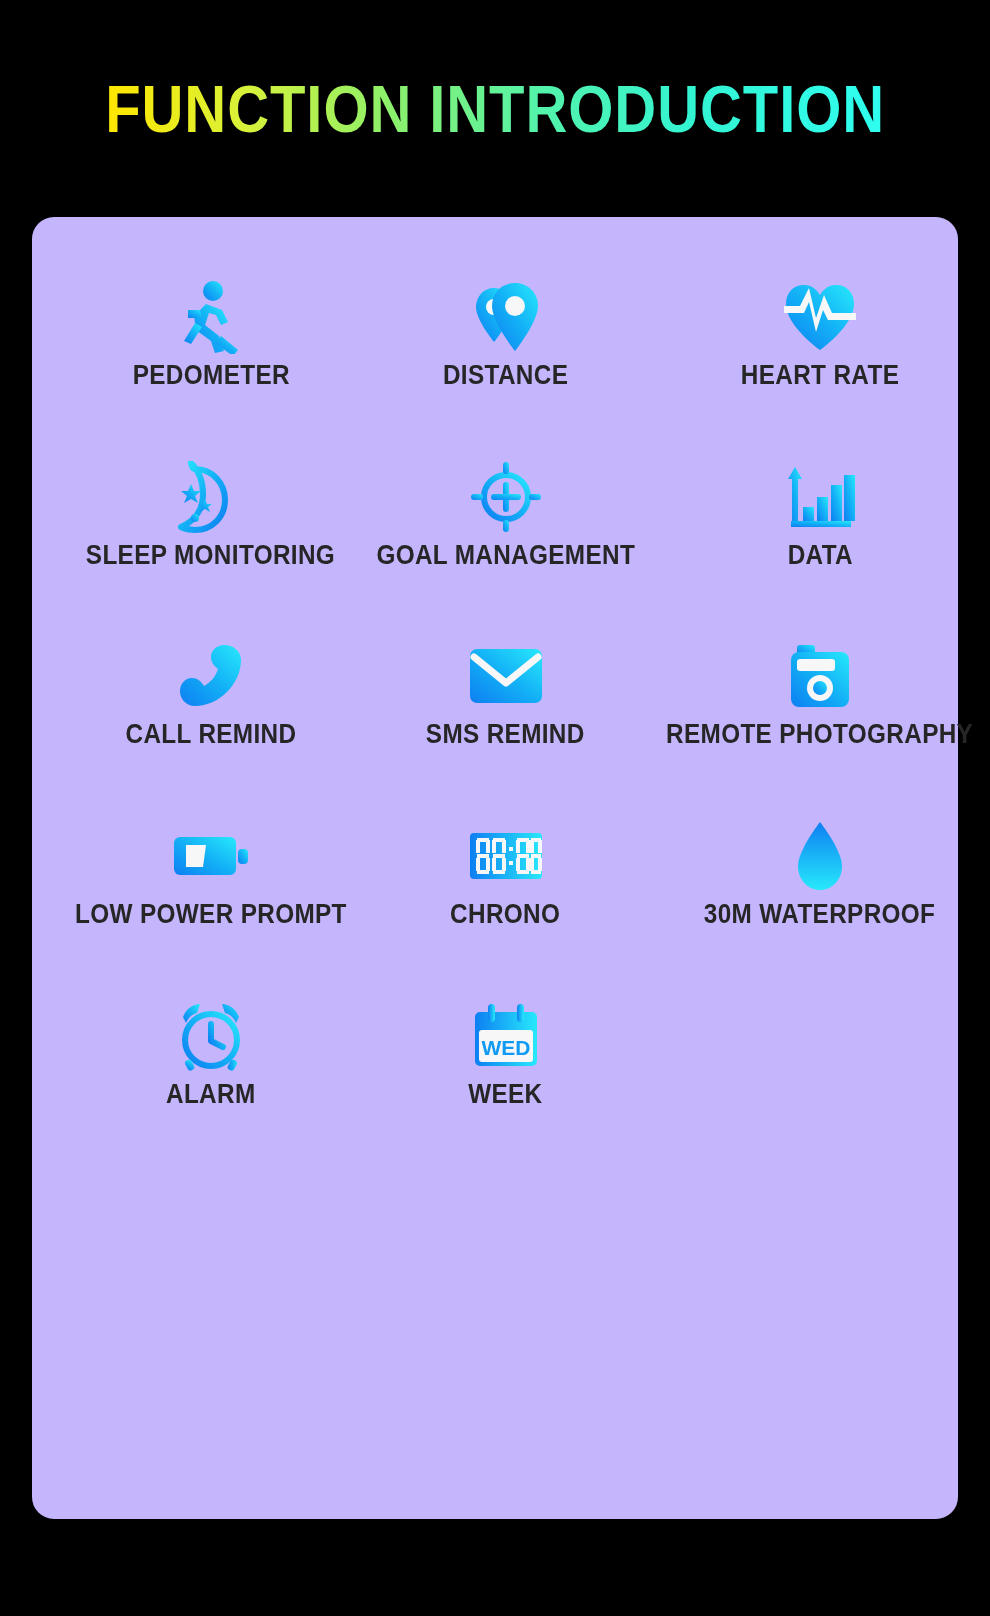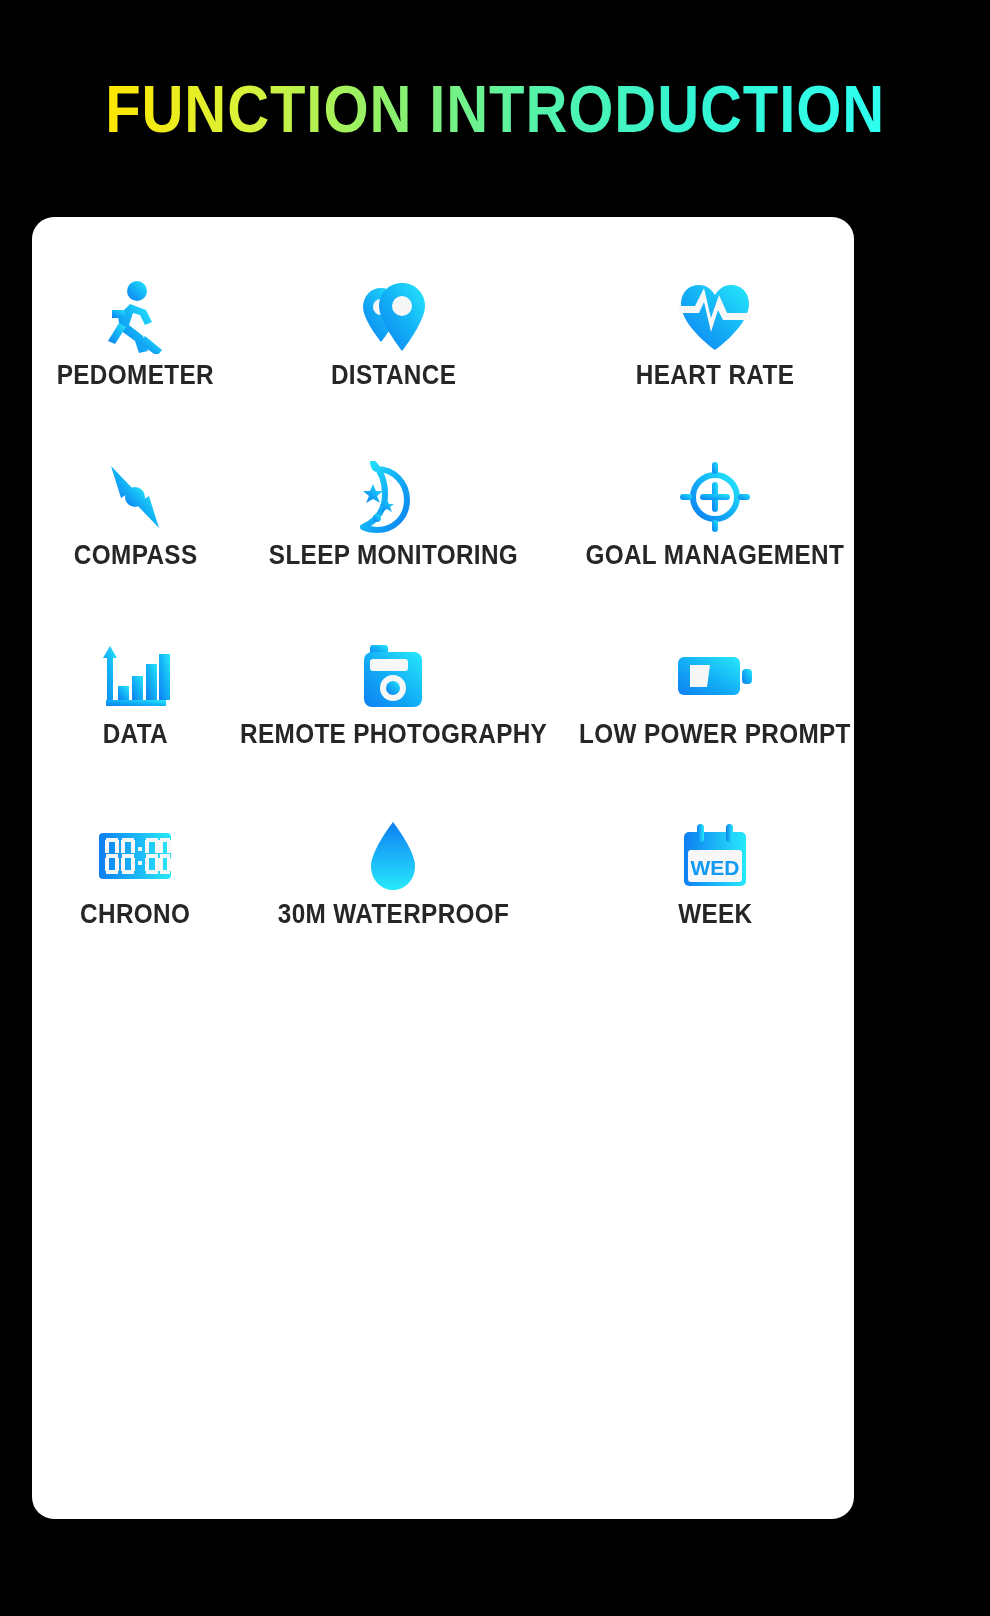--- a/index.html
+++ b/index.html
@@ -47,26 +47,26 @@
     color: transparent;
     -webkit-text-fill-color: transparent;
     white-space: nowrap;
   }
 
   
   .card {
     position: absolute;
     left: 32px;
     top: 217px;
-    width: 822px;
+    width: 926px;
     height: 1302px;
-    background: #ffffff;
+    background: #c4b5fd;
     border-radius: 22px;
     box-sizing: border-box;
-    padding: 26px 16px 18px 16px;
+    padding: 26px 16px 18px 28px;
   }
 
   .grid {
     width: 100%;
     height: 100%;
     display: grid;
     grid-template-columns: repeat(3, 1fr);
     grid-template-rows: repeat(7, 1fr);
   }
 
@@ -174,30 +174,20 @@
       <div class="cell">
         <div class="icon-box">
           <svg width="76" height="70" viewBox="0 0 76 70">
             <path d="M38 68 C38 68 4 44 4 22 C4 10 12 3 22 3 C30 3 35 8 38 13 C41 8 46 3 54 3 C64 3 72 10 72 22 C72 44 38 68 38 68 Z" fill="url(#g)"></path>
             <path d="M2 31 L22 31 L27 20 L34 50 L41 28 L46 38 L74 38 L74 31 L50 31 L42 13 L34 36 L27 6 L18 24 L2 24 Z" fill="#f7f7f7"></path>
           </svg>
         </div>
         <div class="cell-label">HEART RATE</div>
       </div>
 
-      <div class="cell">
-        <div class="icon-box">
-          <svg width="62" height="74" viewBox="0 0 62 74">
-            <path d="M7 6 L30 30 L17 38 Z" fill="url(#g)"></path>
-            <path d="M55 68 L32 44 L45 36 Z" fill="url(#g)"></path>
-            <circle cx="31" cy="37" r="10" fill="url(#g)"></circle>
-          </svg>
-        </div>
-        <div class="cell-label">COMPASS</div>
-      </div>
 
       <div class="cell">
         <div class="icon-box">
           <svg width="76" height="72" viewBox="0 0 76 72">
             <path d="M56 2 C48 10 44 21 44 33 C44 48 52 60 66 66 C62 68 57 69 52 69 C35 69 22 56 22 39 C22 22 35 8 52 8 C53 8 55 8 56 2 Z" fill="none" stroke="url(#g)" stroke-width="6" stroke-linejoin="round" stroke-linecap="round" transform="translate(74,0) scale(-1,1)"></path>
             <path d="M18 23 L21 30 L28 30 L22 35 L25 42 L18 38 L11 42 L14 35 L8 30 L15 30 Z" fill="url(#g)"></path>
             <path d="M32 38 L34 43 L39 43 L35 46 L37 51 L32 48 L27 51 L29 46 L25 43 L30 43 Z" fill="url(#g)"></path>
             <circle cx="22" cy="57" r="4" fill="url(#g)"></circle>
           </svg>
         </div>
@@ -227,21 +217,38 @@
             <rect x="18" y="44" width="11" height="14" fill="url(#g)"></rect>
             <rect x="32" y="34" width="11" height="24" fill="url(#g)"></rect>
             <rect x="46" y="22" width="11" height="36" fill="url(#g)"></rect>
             <rect x="59" y="12" width="11" height="46" fill="url(#g)"></rect>
           </svg>
         </div>
         <div class="cell-label">DATA</div>
       </div>
 
 
-
+      <div class="cell">
+        <div class="icon-box">
+          <svg width="66" height="66" viewBox="0 0 66 66">
+            <path d="M46 2 C39 2 33 7 33 14 C33 19 36 23 40 26 C38 33 33 39 26 43 C23 38 19 35 14 35 C7 35 2 41 2 48 C2 56 8 63 17 63 C41 63 63 41 63 17 C63 8 55 2 46 2 Z" fill="url(#g)"></path>
+          </svg>
+        </div>
+        <div class="cell-label">CALL REMIND</div>
+      </div>
+
+      <div class="cell">
+        <div class="icon-box">
+          <svg width="76" height="58" viewBox="0 0 76 58">
+            <rect x="2" y="2" width="72" height="54" rx="7" fill="url(#g)"></rect>
+            <path d="M6 10 L38 36 L70 10" fill="none" stroke="#f7f7f7" stroke-width="7" stroke-linejoin="round" stroke-linecap="round"></path>
+          </svg>
+        </div>
+        <div class="cell-label">SMS REMIND</div>
+      </div>
 
 
       <div class="cell">
         <div class="icon-box">
           <svg width="62" height="66" viewBox="0 0 62 66">
             <rect x="8" y="2" width="18" height="10" rx="3" fill="url(#g)"></rect>
             <rect x="2" y="9" width="58" height="55" rx="8" fill="url(#g)"></rect>
             <rect x="8" y="16" width="38" height="12" rx="3" fill="#f7f7f7"></rect>
             <circle cx="31" cy="45" r="13" fill="#f7f7f7"></circle>
             <circle cx="31" cy="45" r="7" fill="url(#g)"></circle>
@@ -310,20 +317,33 @@
 
       <div class="cell">
         <div class="icon-box">
           <svg width="52" height="72" viewBox="0 0 52 72">
             <path d="M26 2 C26 2 4 30 4 46 C4 60 14 70 26 70 C38 70 48 60 48 46 C48 30 26 2 26 2 Z" fill="url(#gv)"></path>
           </svg>
         </div>
         <div class="cell-label">30M WATERPROOF</div>
       </div>
 
+      <div class="cell">
+        <div class="icon-box">
+          <svg width="72" height="72" viewBox="0 0 72 72">
+            <circle cx="36" cy="40" r="26" fill="none" stroke="url(#g)" stroke-width="6"></circle>
+            <path d="M36 24 L36 41 L48 47" fill="none" stroke="url(#g)" stroke-width="6" stroke-linecap="round" stroke-linejoin="round"></path>
+            <path d="M8 17 C11 9 18 4 25 4 L22 13 C17 14 13 18 11 23 Z" fill="url(#g)"></path>
+            <path d="M64 17 C61 9 54 4 47 4 L50 13 C55 14 59 18 61 23 Z" fill="url(#g)"></path>
+            <rect x="11" y="60" width="7" height="11" rx="3" transform="rotate(-28 14 65)" fill="url(#g)"></rect>
+            <rect x="54" y="60" width="7" height="11" rx="3" transform="rotate(28 58 65)" fill="url(#g)"></rect>
+          </svg>
+        </div>
+        <div class="cell-label">ALARM</div>
+      </div>
 
 
       <div class="cell">
         <div class="icon-box">
           <svg width="66" height="68" viewBox="0 0 66 68">
             <rect x="2" y="10" width="62" height="54" rx="5" fill="url(#gh)"></rect>
             <rect x="6" y="28" width="54" height="32" rx="3" fill="#f7f7f7"></rect>
             <rect x="15" y="2" width="7" height="18" rx="3.5" fill="url(#gh)"></rect>
             <rect x="44" y="2" width="7" height="18" rx="3.5" fill="url(#gh)"></rect>
             <text x="33" y="53" text-anchor="middle" font-family="Liberation Sans Narrow, Liberation Sans, sans-serif" font-size="21" font-weight="bold" fill="#0f9bf4">WED</text>

